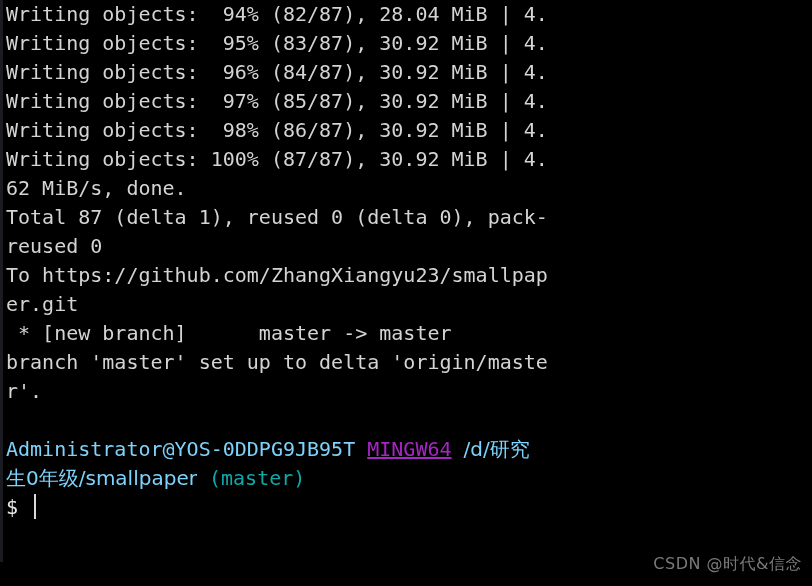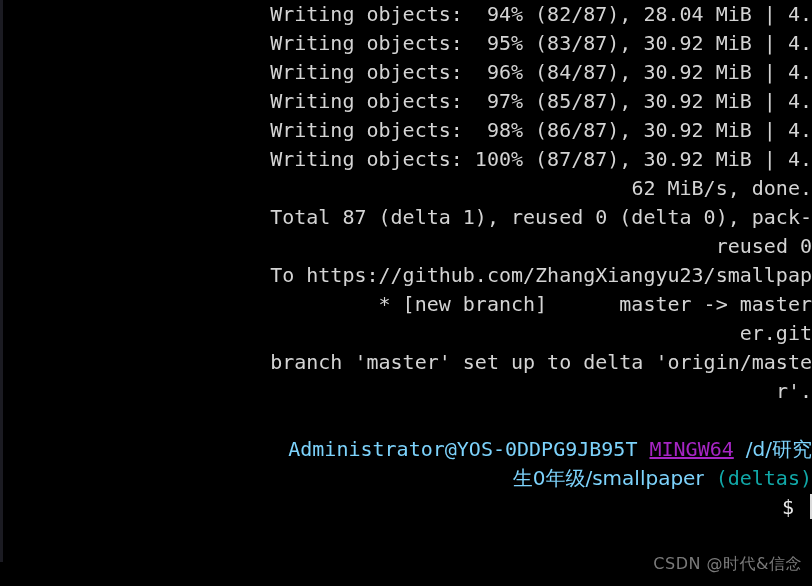--- a/index.html
+++ b/index.html
@@ -14,21 +14,20 @@
     width: 812px;
     height: 586px;
     background: #000000;
     font-family: "DejaVu Sans Mono", "Liberation Mono", monospace;
     font-size: 20px;
     line-height: 29px;
     letter-spacing: 0px;
     color: #cfcfcf;
     padding: 0 0 0 6px;
     overflow: hidden;
-    text-align: right;
   }
   #left-gutter {
     position: absolute;
     left: 0; top: 0;
     width: 3px;
     height: 562px;
     background: #1b1b22;
   }
   .line {
     height: 29px;
@@ -78,28 +77,28 @@
     <span class="line c-default">Writing objects:  94% (82/87), 28.04 MiB | 4.</span>
     <span class="line c-default">Writing objects:  95% (83/87), 30.92 MiB | 4.</span>
     <span class="line c-default">Writing objects:  96% (84/87), 30.92 MiB | 4.</span>
     <span class="line c-default">Writing objects:  97% (85/87), 30.92 MiB | 4.</span>
     <span class="line c-default">Writing objects:  98% (86/87), 30.92 MiB | 4.</span>
     <span class="line c-default">Writing objects: 100% (87/87), 30.92 MiB | 4.</span>
     <span class="line c-default">62 MiB/s, done.</span>
     <span class="line c-default">Total 87 (delta 1), reused 0 (delta 0), pack-</span>
     <span class="line c-default">reused 0</span>
     <span class="line c-default">To https://github.com/ZhangXiangyu23/smallpap</span>
+    <span class="line c-default">er.git</span>
     <span class="line c-default"> * [new branch]      master -&gt; master</span>
-    <span class="line c-default">er.git</span>
     <span class="line c-default">branch 'master' set up to delta 'origin/maste</span>
     <span class="line c-default">r'.</span>
     <span class="line blank"></span>
   </div>
 
   <div id="prompt-region">
     <span class="line"><span class="c-green">Administrator@YOS-0DDPG9JB95T</span><span class="c-default"> </span><span class="c-magenta">MINGW64</span><span class="c-default"> </span><span class="c-yellow cjk">/d/研究</span></span>
-    <span class="line"><span class="c-yellow cjk">生0年级/smallpaper</span><span class="c-cyan"> (deltas)</span></span>
+    <span class="line"><span class="c-yellow cjk">生0年级/smallpaper</span><span class="c-cyan"> (master)</span></span>
     <span class="line"><span class="c-white">$</span><span id="cursor"></span></span>
   </div>
 
   <div id="watermark">CSDN @时代&amp;信念</div>
 
 </div>
 
 </body></html>

